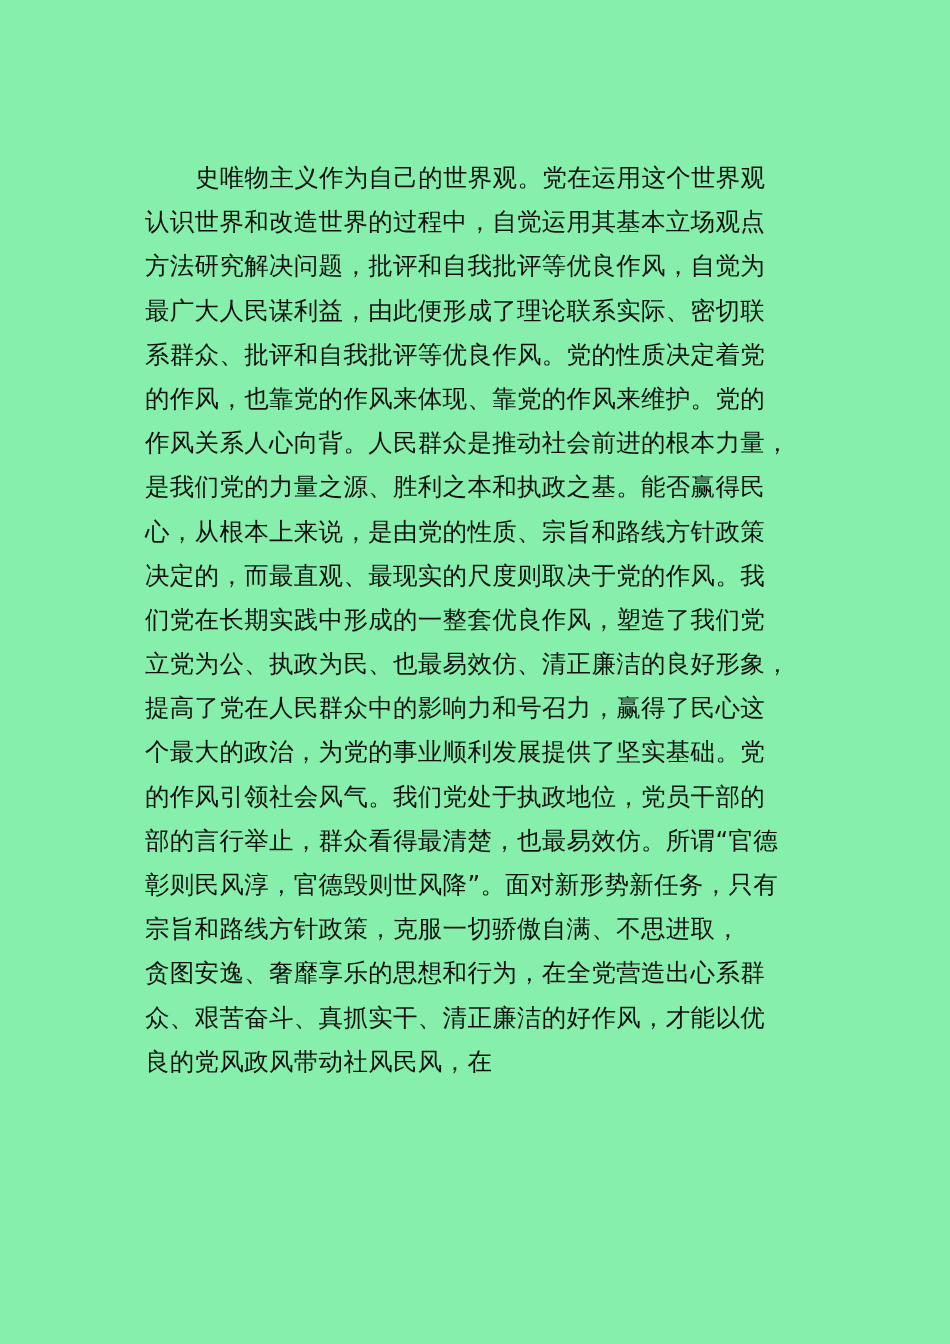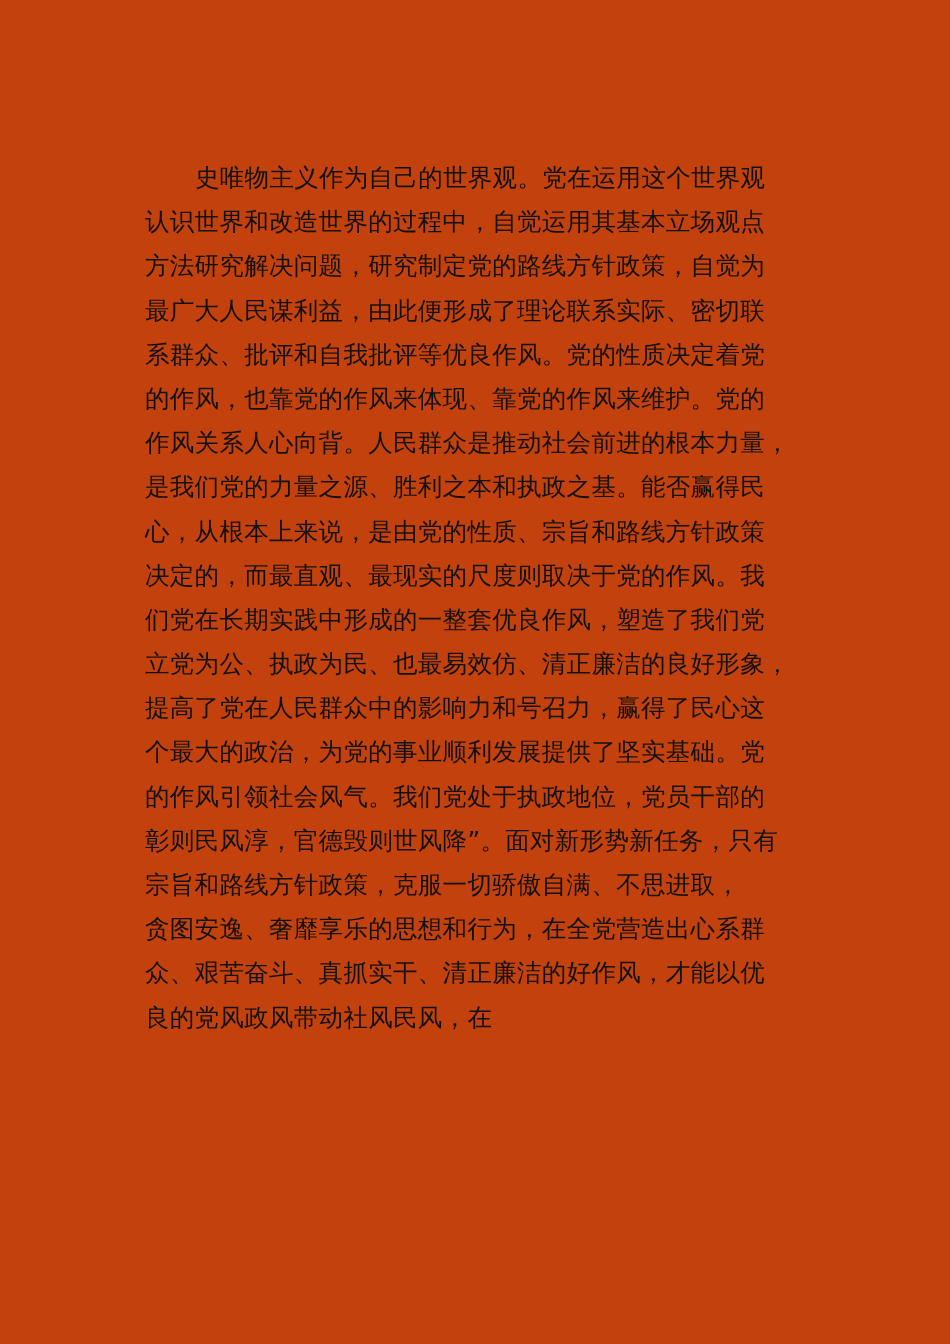--- a/index.html
+++ b/index.html
@@ -14,21 +14,21 @@
       overflow: hidden;
       font-family: "DejaVu Sans", "Liberation Sans", sans-serif;
       color: #111111;
     }
     .page {
       position: absolute;
       left: 0;
       top: 0;
       width: 950px;
       height: 1344px;
-      background: #c2410c;
+      background: #86efac;
     }
     .body-text {
       position: absolute;
       left: 145px;
       top: 156px;
       width: 680px;
     }
     .line {
       display: block;
       height: 44.2px;
@@ -41,32 +41,33 @@
       padding-left: 50px;
     }
   </style>
 </head>
 <body>
 
 <div class="page">
   <div class="body-text">
     <span class="line indent">史唯物主义作为自己的世界观。党在运用这个世界观</span>
     <span class="line">认识世界和改造世界的过程中，自觉运用其基本立场观点</span>
-    <span class="line">方法研究解决问题，研究制定党的路线方针政策，自觉为</span>
+    <span class="line">方法研究解决问题，批评和自我批评等优良作风，自觉为</span>
     <span class="line">最广大人民谋利益，由此便形成了理论联系实际、密切联</span>
     <span class="line">系群众、批评和自我批评等优良作风。党的性质决定着党</span>
     <span class="line">的作风，也靠党的作风来体现、靠党的作风来维护。党的</span>
     <span class="line">作风关系人心向背。人民群众是推动社会前进的根本力量，</span>
     <span class="line">是我们党的力量之源、胜利之本和执政之基。能否赢得民</span>
     <span class="line">心，从根本上来说，是由党的性质、宗旨和路线方针政策</span>
     <span class="line">决定的，而最直观、最现实的尺度则取决于党的作风。我</span>
     <span class="line">们党在长期实践中形成的一整套优良作风，塑造了我们党</span>
     <span class="line">立党为公、执政为民、也最易效仿、清正廉洁的良好形象，</span>
     <span class="line">提高了党在人民群众中的影响力和号召力，赢得了民心这</span>
     <span class="line">个最大的政治，为党的事业顺利发展提供了坚实基础。党</span>
     <span class="line">的作风引领社会风气。我们党处于执政地位，党员干部的</span>
+    <span class="line">部的言行举止，群众看得最清楚，也最易效仿。所谓“官德</span>
     <span class="line">彰则民风淳，官德毁则世风降”。面对新形势新任务，只有</span>
     <span class="line">宗旨和路线方针政策，克服一切骄傲自满、不思进取，</span>
     <span class="line">贪图安逸、奢靡享乐的思想和行为，在全党营造出心系群</span>
     <span class="line">众、艰苦奋斗、真抓实干、清正廉洁的好作风，才能以优</span>
     <span class="line">良的党风政风带动社风民风，在</span>
   </div>
 </div>
 
 </body></html>

